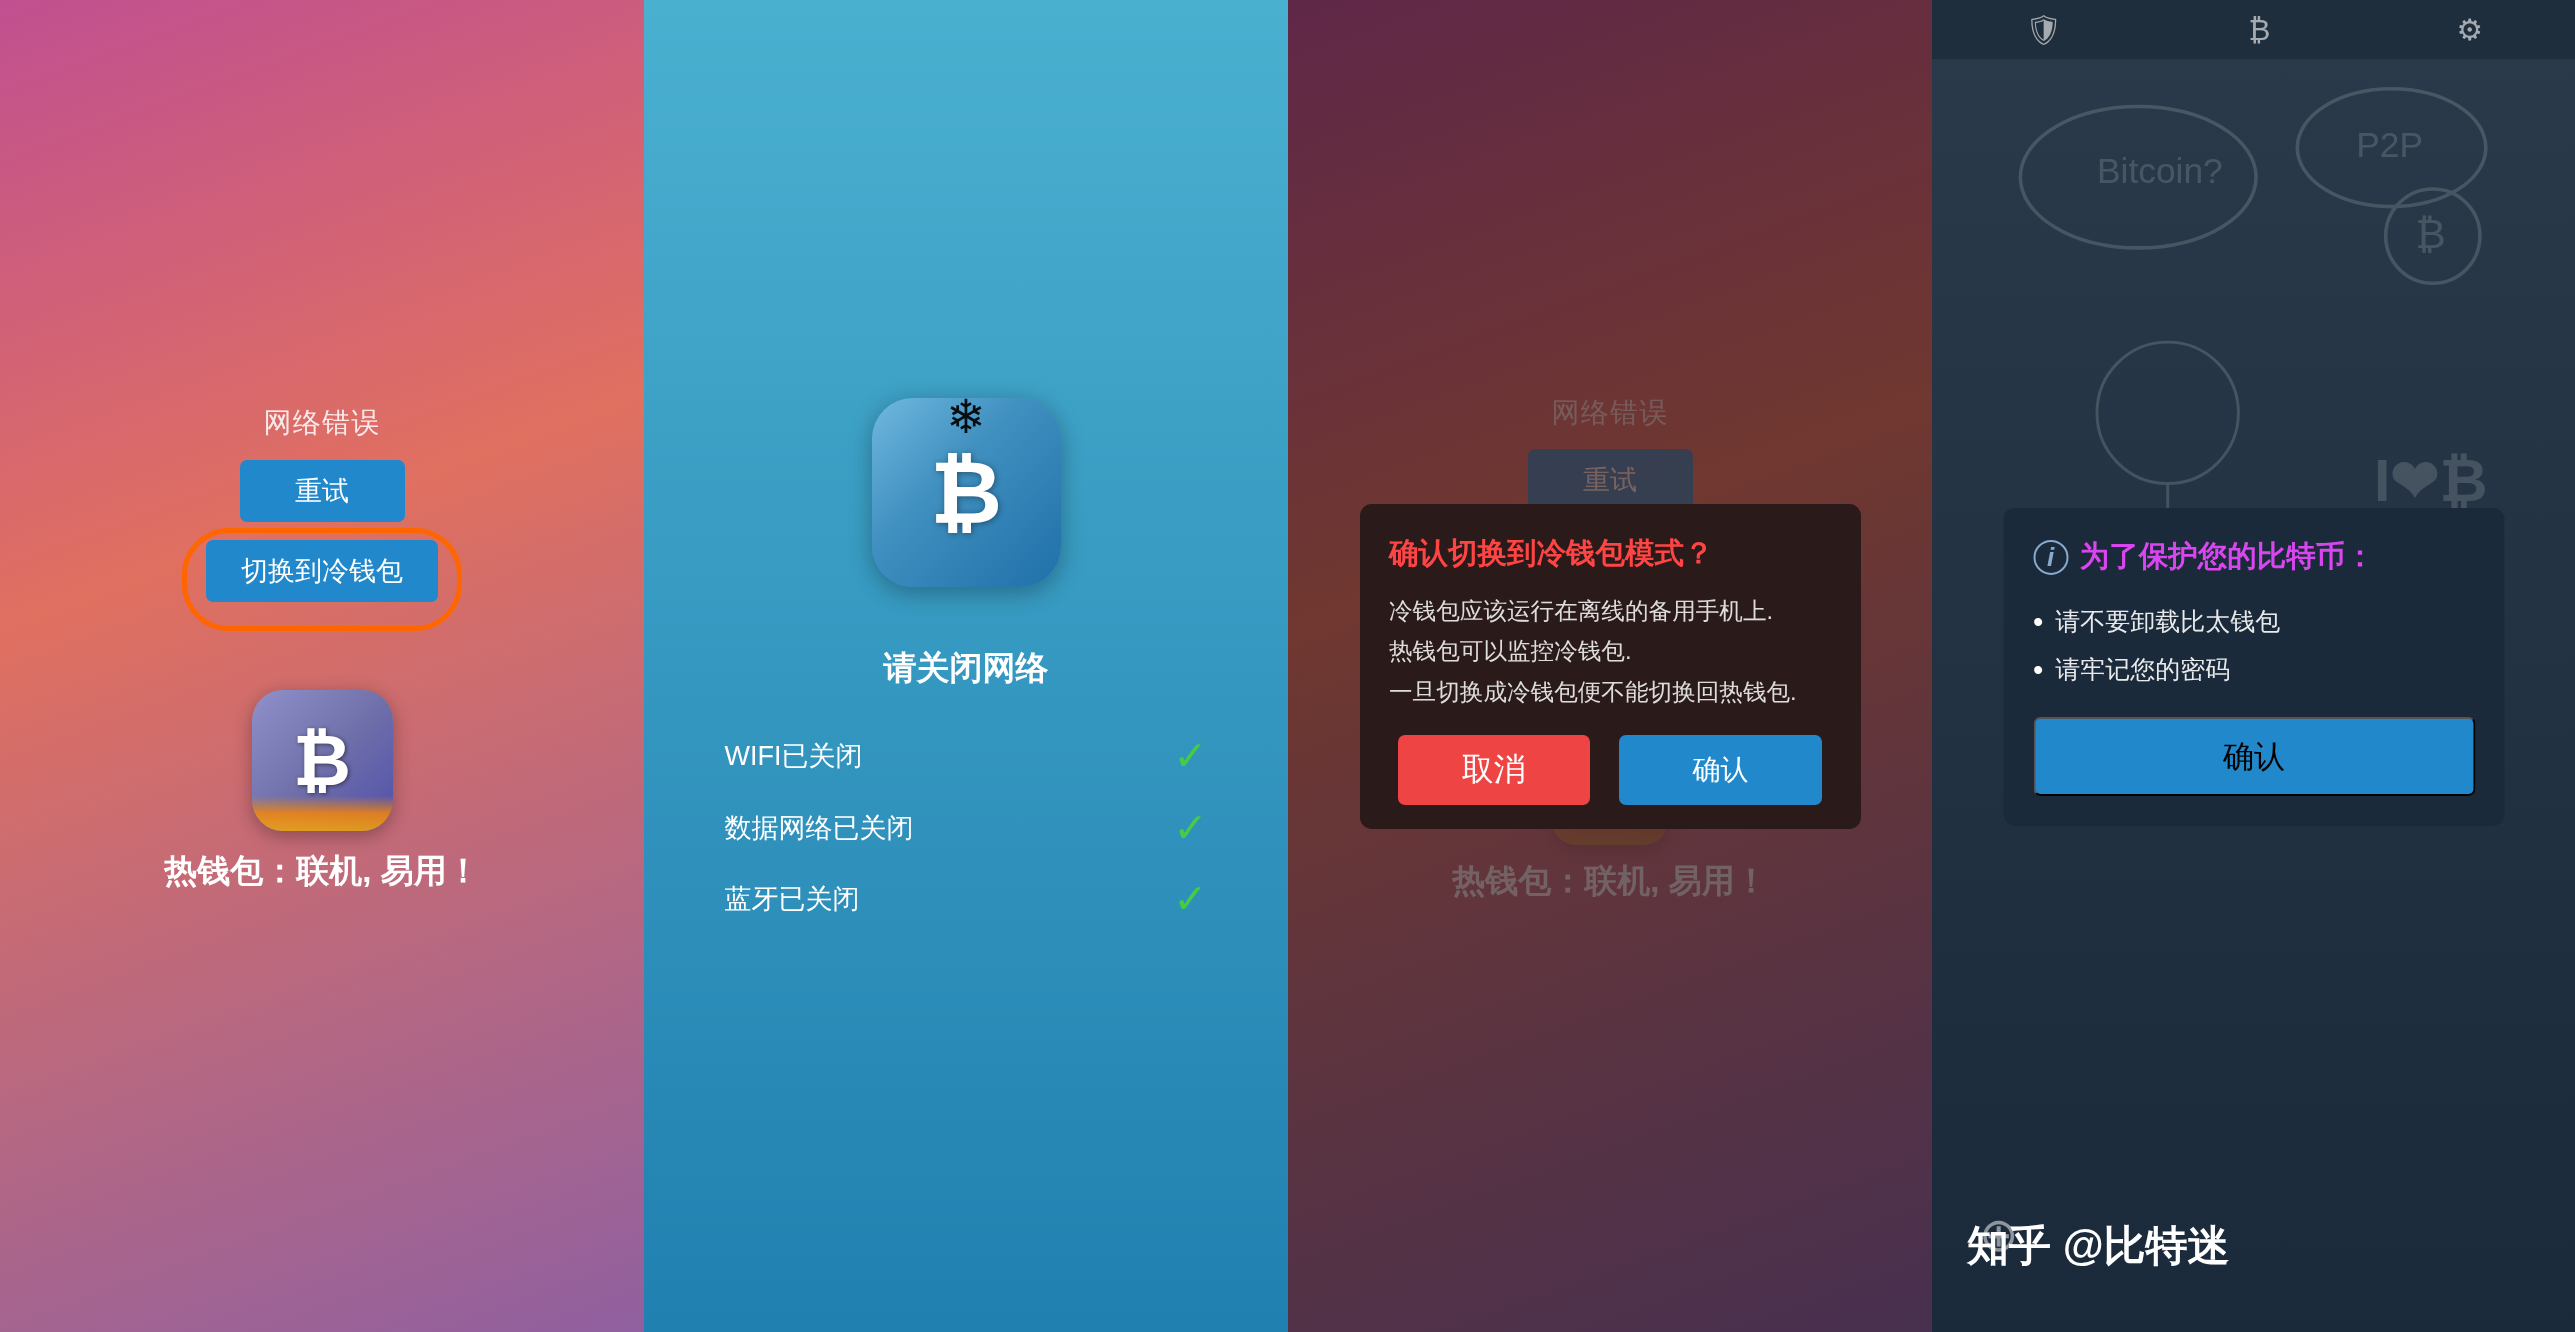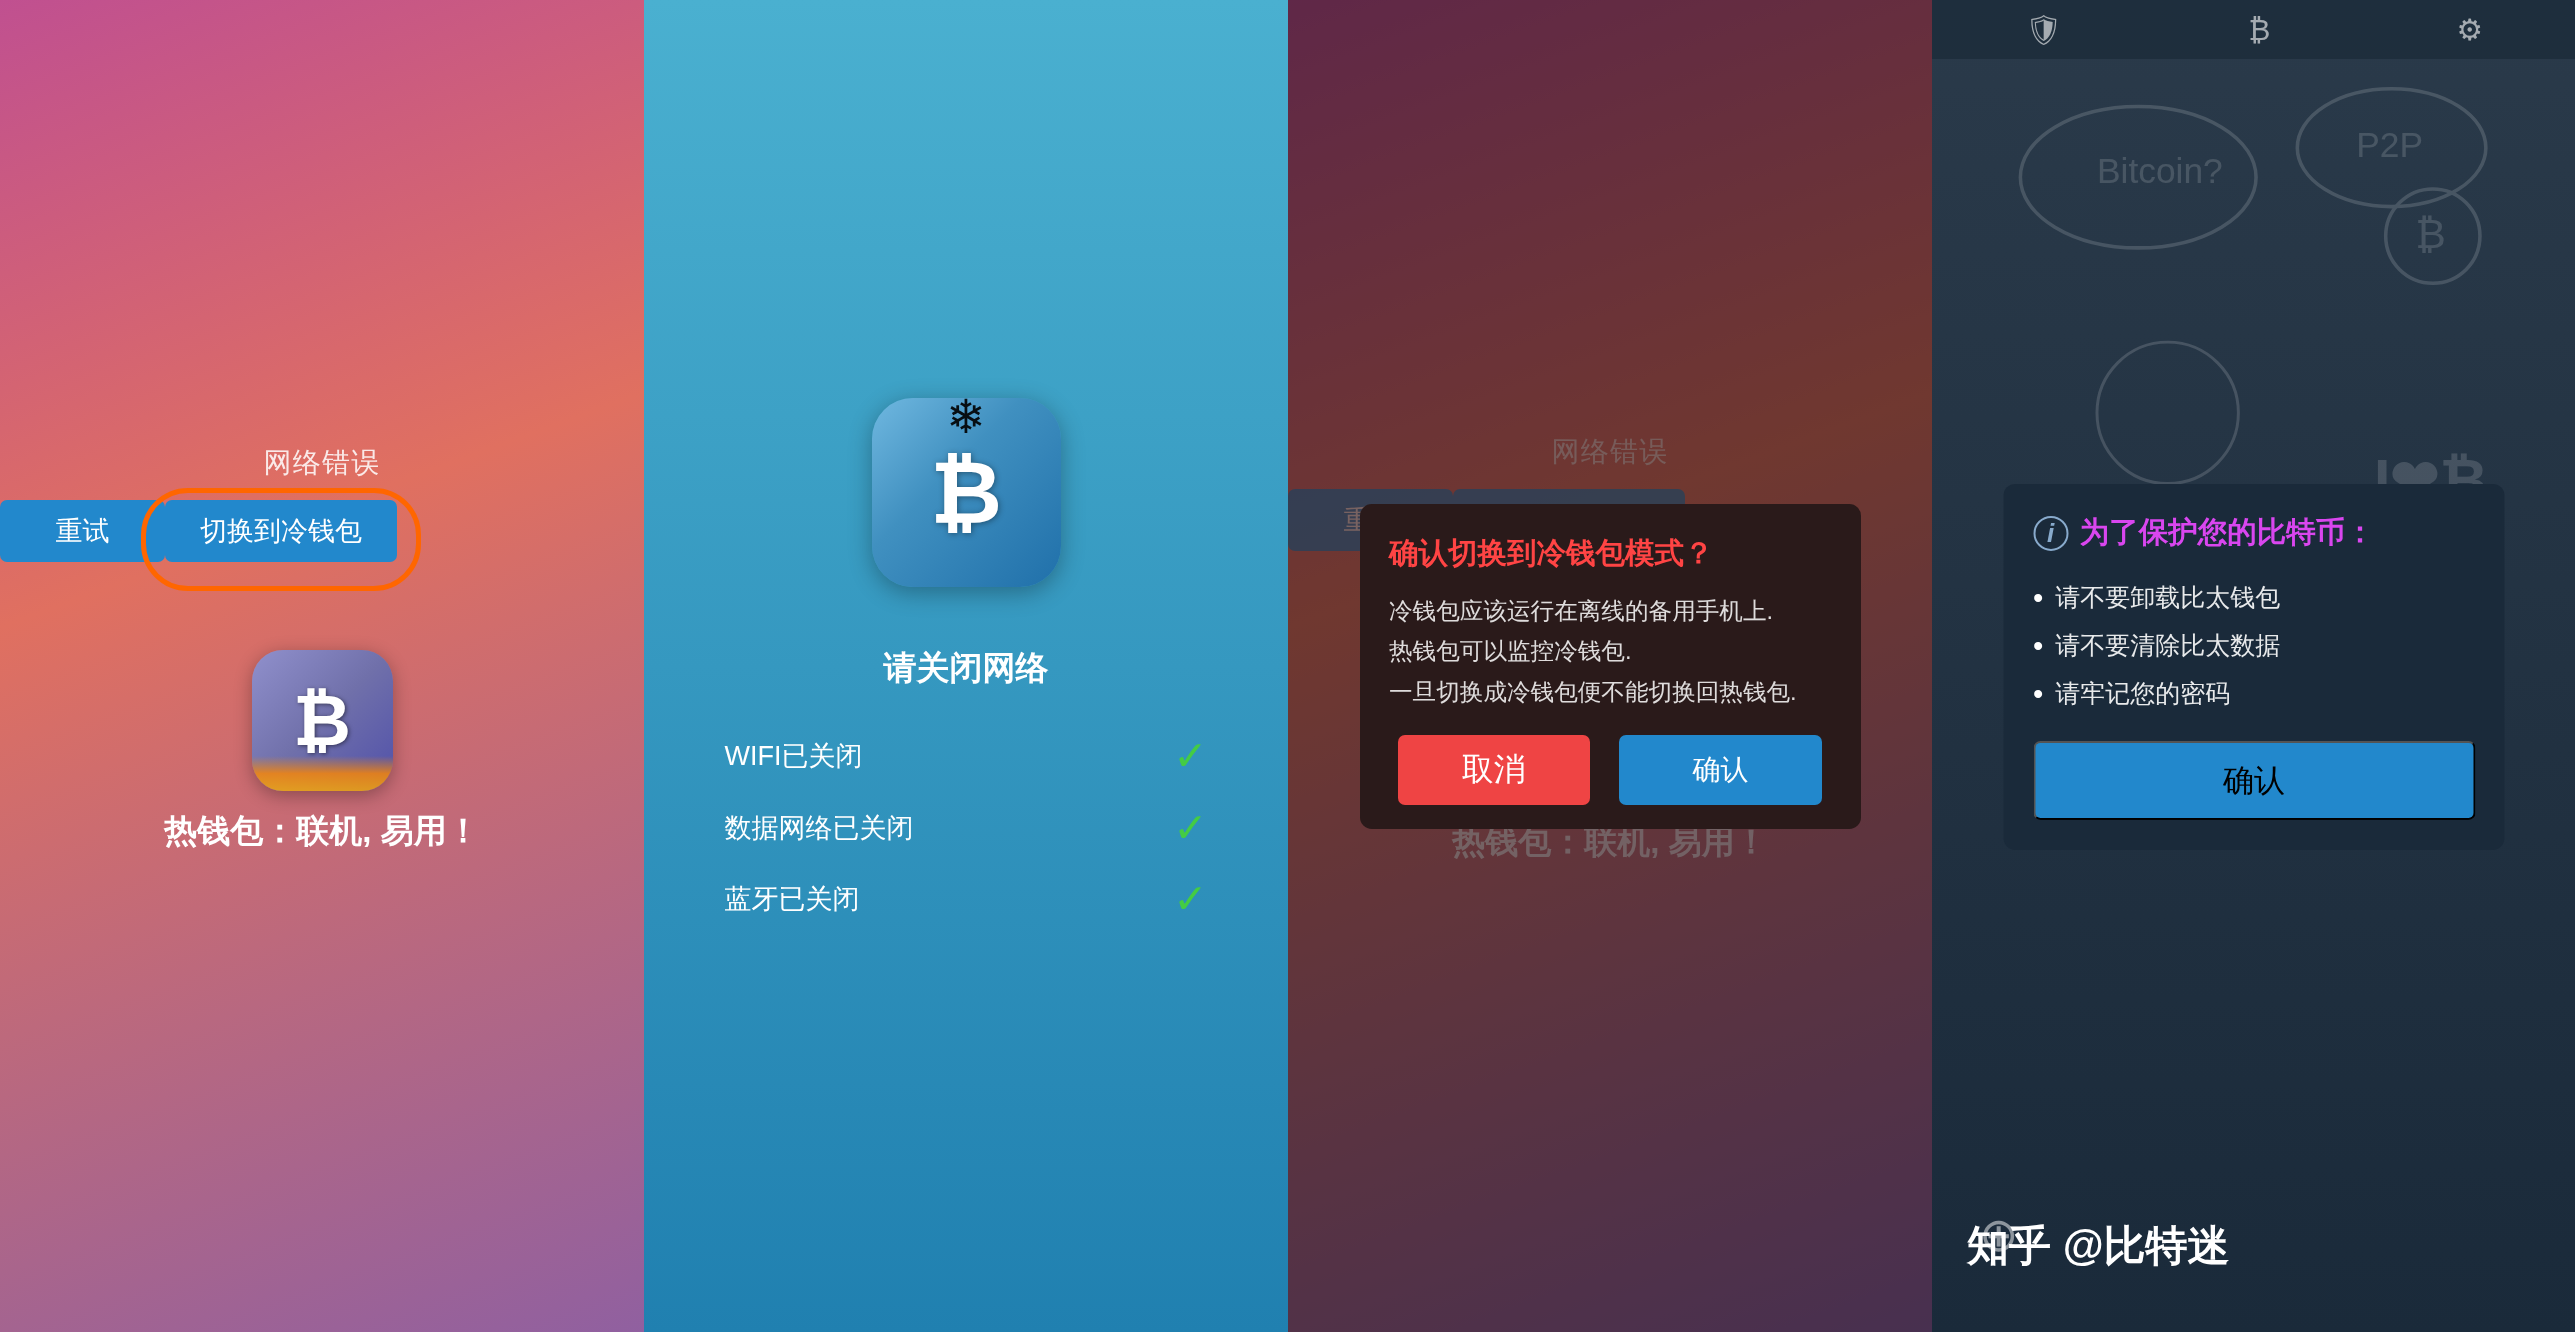--- a/index.html
+++ b/index.html
@@ -336,21 +336,21 @@
     .panel-content {
       display: flex;
       flex-direction: column;
       align-items: center;
       width: 100%;
       z-index: 1;
     }
 
     .buttons-group {
       display: flex;
-      flex-direction: row;
+      flex-direction: column;
       align-items: center;
       position: relative;
       width: 100%;
     }
 
     
     .spacer-large { margin-bottom: 71px; }
     .spacer-medium { margin-bottom: 35px; }
 
     
@@ -521,23 +521,20 @@
     <div class="info-dialog-header">
       <div class="info-icon">i</div>
       <span class="info-dialog-title">为了保护您的比特币：</span>
     </div>
 
     <ul class="info-list">
       <li class="info-list-item">
         <span>请不要卸载比太钱包</span>
       </li>
       <li class="info-list-item">
-        <span>请不要清除比太数据</span>
-      </li>
-      <li class="info-list-item">
         <span>请牢记您的密码</span>
       </li>
     </ul>
 
     <button class="btn-confirm-large">确认</button>
   </div>
 
   <div class="watermark">知乎 @比特迷</div>
 
   <div class="plus-icon">⊕</div>

